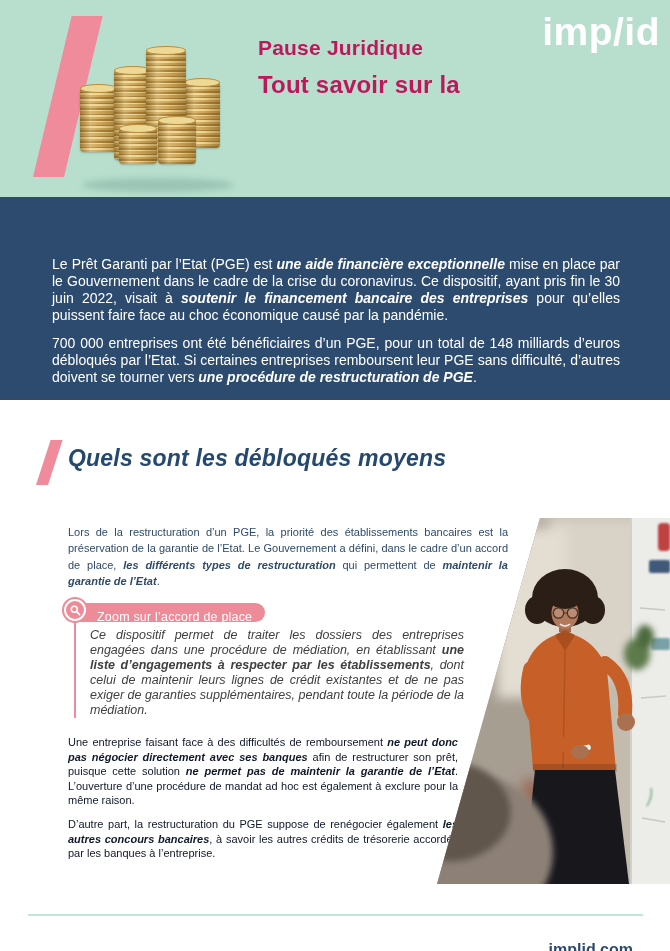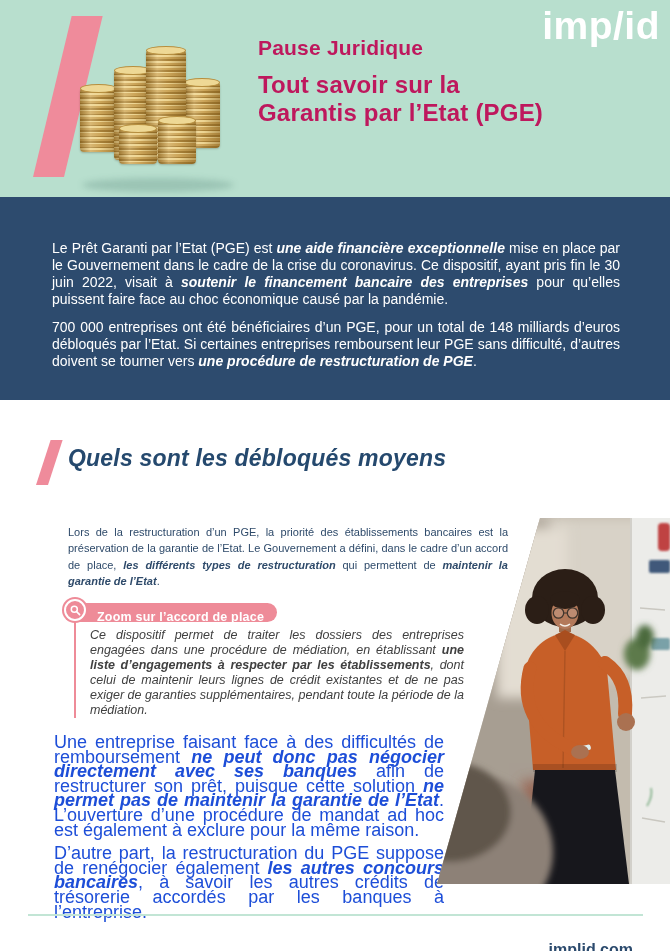--- a/index.html
+++ b/index.html
@@ -19,52 +19,52 @@
   .coin-shadow { position:absolute; left:12px; top:138px; width:152px; height:14px; border-radius:50%;
                  background:rgba(42,90,80,0.20); filter:blur(3px); }
   .stk { position:absolute; border-radius:4px;
          background:
            linear-gradient(90deg, rgba(110,76,20,.45), rgba(255,240,200,.30) 28%, rgba(255,255,255,.05) 55%, rgba(110,76,20,.40)),
            repeating-linear-gradient(180deg, #ecd28c 0 1.5px, #c9a050 1.5px 4px, #a37a2e 4px 5.5px);
          box-shadow: 0 1px 2px rgba(60,40,10,.25); }
   .stk .cap { position:absolute; left:0; top:-4px; width:100%; height:9px; border-radius:50%;
               background:#eed895; border:1px solid #b68e3e; }
 
-  .implid-logo { position:absolute; right:10px; top:4px; color:#ffffff; font-size:39px; font-weight:bold;
+  .implid-logo { position:absolute; right:10px; top:10px; color:#ffffff; font-size:39px; font-weight:bold;
                  letter-spacing:0.5px; line-height:44px; }
   .kicker { position:absolute; left:258px; top:36px; color:#be185d; font-size:21px; font-weight:bold; letter-spacing:.2px; }
   .page-title { position:absolute; left:258px; top:71px; color:#be185d; font-size:24px; font-weight:bold;
                 line-height:28px; letter-spacing:.2px; }
 
   
   .intro-band { position:absolute; left:0; top:197px; width:670px; height:203px; background:#2d4b6e;
-                color:#ffffff; padding:43px 50px 0 52px; font-size:14px; line-height:17px; text-align:justify; }
+                color:#ffffff; padding:59px 50px 0 52px; font-size:14px; line-height:17px; text-align:justify; }
   .intro-band p { margin:0 0 11px 0; }
   .seg-b { font-weight:bold; font-style:italic; }
 
   
   .h-slash { position:absolute; left:36px; top:440px; width:12px; height:45px; background:#ef8b9b;
              transform:skewX(-18deg); transform-origin:bottom left; }
   .section-heading { position:absolute; left:68px; top:444px; margin:0; color:#25496e;
                      font-size:23px; line-height:28px; font-weight:bold; font-style:italic; letter-spacing:.2px; }
   .lead-paragraph { position:absolute; left:68px; top:524px; width:440px; margin:0;
                     color:#2e4a6a; font-size:11px; line-height:16.3px; text-align:justify; }
 
   .zoom-badge { position:absolute; left:67px; top:603px; height:19px; border-radius:11px; background:#ee8b98;
-                color:#ffffff; font-weight:bold; font-size:12.5px; letter-spacing:.2px;
+                color:#ffffff; font-weight:normal; font-size:12.5px; letter-spacing:.2px;
                 display:flex; align-items:center; padding:9px 13px 1px 30px; white-space:nowrap; }
   .badge-circle { position:absolute; left:64px; top:599px; width:22px; height:22px; border-radius:50%;
                   background:#ee8b98; border:2px solid #ffffff; box-shadow:0 0 0 2px #ee8b98;
                   display:flex; align-items:center; justify-content:center; z-index:2; }
   .quote-connector { position:absolute; left:74px; top:621px; width:2px; height:97px; background:#ee8b98; }
   .quote-block { position:absolute; left:90px; top:628px; width:374px; margin:0;
                  color:#404040; font-size:12.5px; line-height:15px; font-style:italic; text-align:justify; }
 
-  .body-col { position:absolute; left:54px; top:735px; width:390px; color:#1d4ed8;
-              font-size:18px; line-height:14.6px; text-align:justify; }
+  .body-col { position:absolute; left:68px; top:735px; width:390px; color:#0f172a;
+              font-size:11px; line-height:14.6px; text-align:justify; }
   .body-col p { margin:0 0 9px 0; }
 
   
   .presentation-photo { position:absolute; left:437px; top:518px; width:233px; height:366px;
                         clip-path:polygon(103px 0, 233px 0, 233px 366px, 0 366px); }
   .presentation-photo svg { display:block; }
 
   
   .footer-rule { position:absolute; left:28px; top:914px; width:615px; height:2px; background:#c2e5d5; }
   .website-link { position:absolute; right:37px; top:925px; color:#2b4a6d; font-size:16px; font-weight:bold;margin-top:16px; }
@@ -96,21 +96,20 @@
         <div class="cap"></div>
       </div>
   </div>
 
   <div class="implid-logo"><span>imp</span><span>/</span><span>id</span></div>
 
   <div class="kicker">Pause Juridique</div>
 
   <div class="page-title">
     <div>Tout savoir sur la</div>
-    <div>Garantis par l’Etat (PGE)</div>
   </div>
 </div>
 
 <section class="intro-band">
   <p><span>Le Prêt Garanti par l’Etat (PGE) est </span><span class="seg-b">une aide financière exceptionnelle</span><span> mise en place par le Gouvernement dans le cadre de la crise du coronavirus. Ce dispositif, ayant pris fin le 30 juin 2022, visait à </span><span class="seg-b">soutenir le financement bancaire des entreprises</span><span> pour qu’elles puissent faire face au choc économique causé par la pandémie.</span></p>
   <p><span>700 000 entreprises ont été bénéficiaires d’un PGE, pour un total de 148 milliards d’euros débloqués par l’Etat. Si certaines entreprises remboursent leur PGE sans difficulté, d’autres doivent se tourner vers </span><span class="seg-b">une procédure de restructuration de PGE</span><span>.</span></p>
 </section>
 
 <div class="h-slash"></div>
 <h2 class="section-heading">

